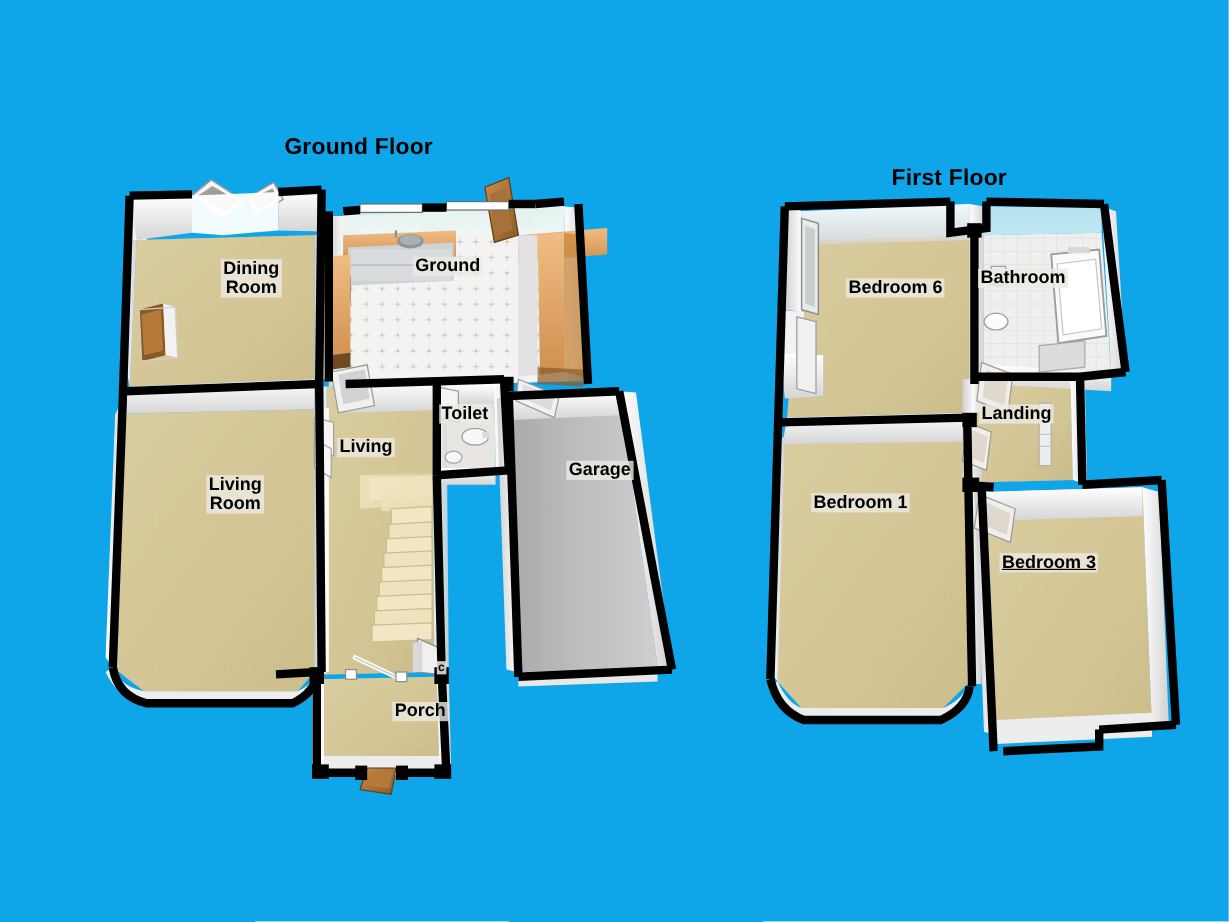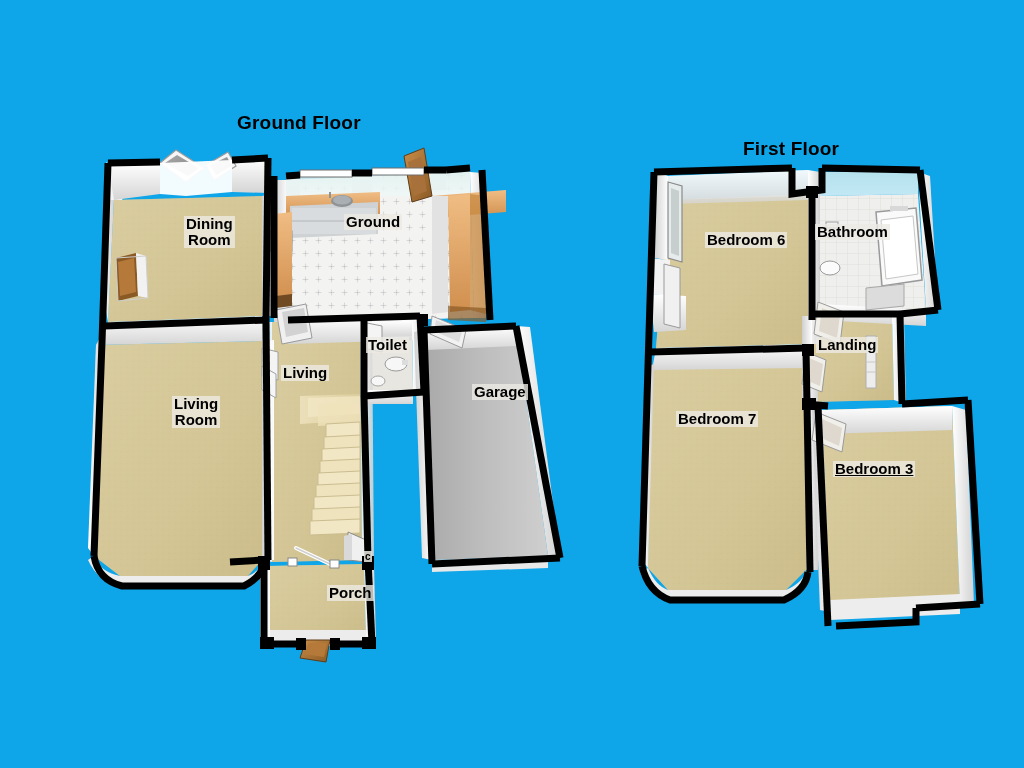--- a/index.html
+++ b/index.html
@@ -502,17 +502,17 @@
   <div class="room-label" style="left:285px;top:585px;margin-left:42px;">Porch</div>
 
   <div class="tiny-label" style="left:364px;top:551px;">c</div>
 
   <div class="room-label" style="left:705px;top:232px;">Bedroom 6</div>
 
   <div class="room-label" style="left:815px;top:224px;">Bathroom</div>
 
   <div class="room-label" style="left:816px;top:337px;">Landing</div>
 
-  <div class="room-label" style="left:676px;top:411px;">Bedroom 7</div>
+  <div class="room-label" style="left:676px;top:411px;">Bedroom 1</div>
 
   <div class="room-label" style="left:833px;top:461px;text-decoration:underline;">Bedroom 3</div>
 
 </div>
 
 </body></html>

